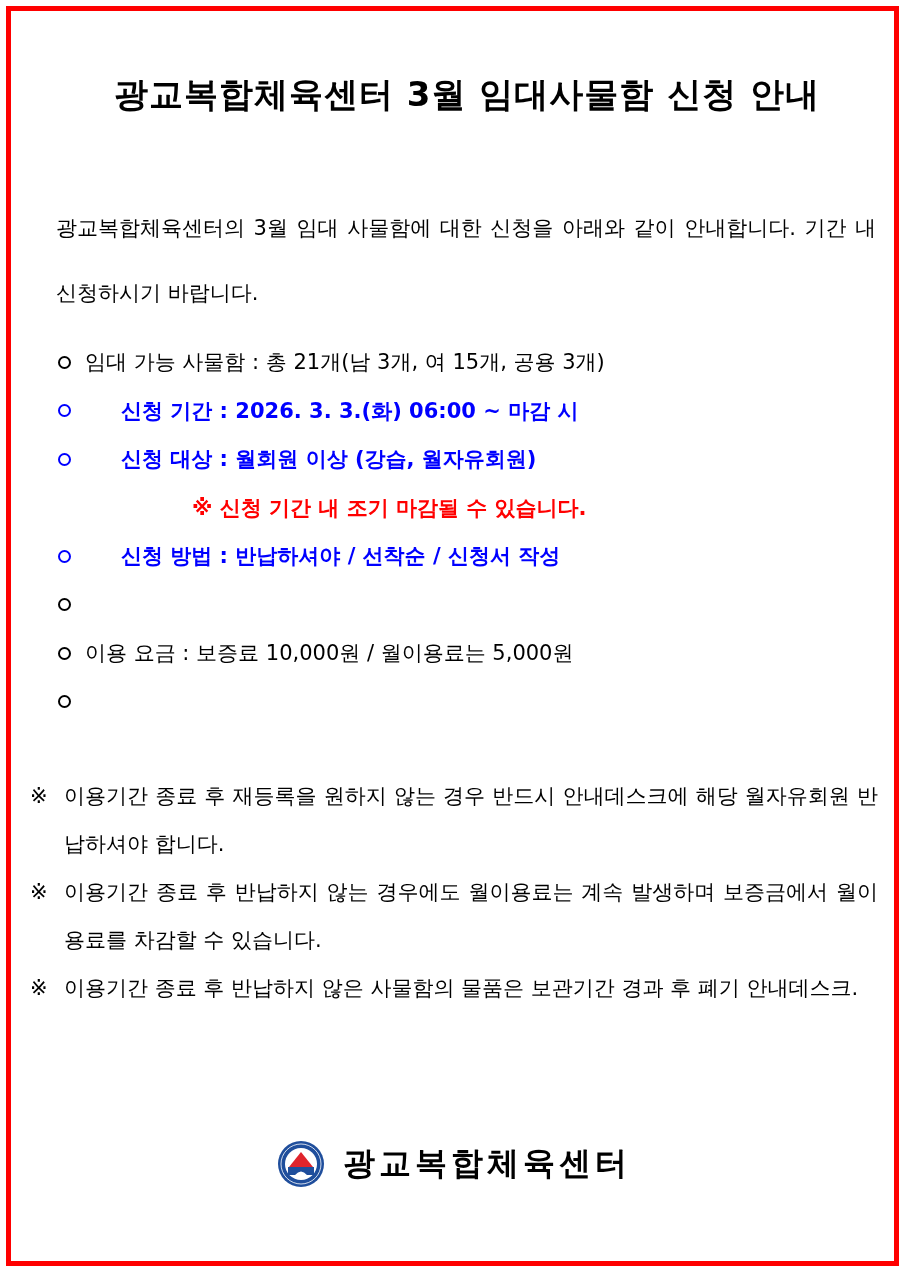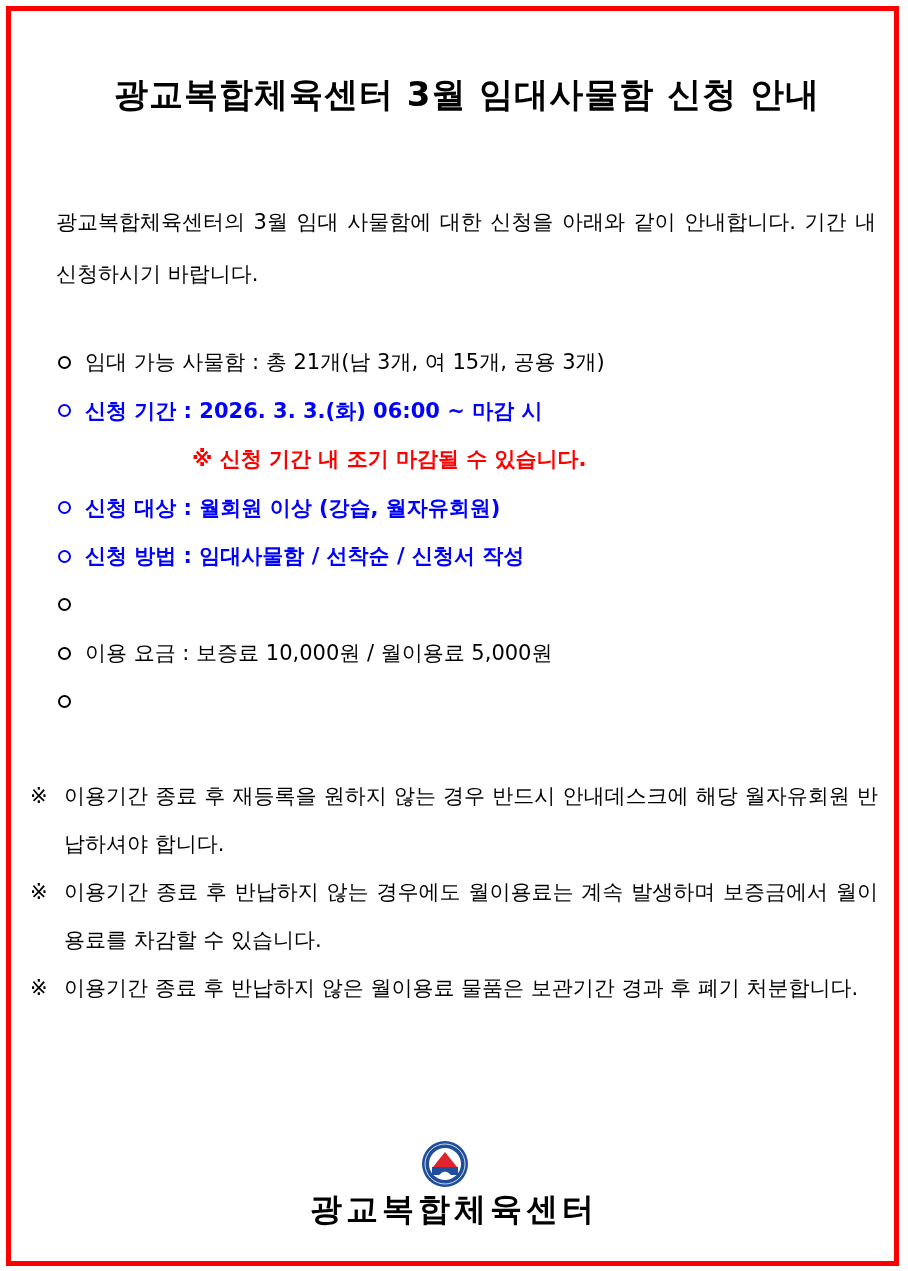--- a/index.html
+++ b/index.html
@@ -3,33 +3,33 @@
 <meta charset="utf-8">
 <style>
   html, body { margin: 0; padding: 0; background: #ffffff; }
   body { width: 908px; height: 1271px; position: relative; overflow: hidden;
          font-family: "DejaVu Sans", "Liberation Sans", sans-serif; color: #000; }
   .frame { position: absolute; left: 6px; top: 6px; width: 883px; height: 1250px;
            border: 5px solid #ff0000; }
   .title { position: absolute; left: 0; width: 908px; top: 72px; text-align: center;
            font-size: 34px; font-weight: bold; letter-spacing: 1px; margin-left: 13px; }
   .intro { position: absolute; left: 56px; width: 820px; top: 196px;
-           font-size: 21px; line-height: 52px; text-align: justify; }
+           font-size: 21px; line-height: 65px; text-align: justify; }
   .items { position: absolute; left: 56px; top: 338px; width: 800px; }
   .item { height: 48.5px; font-size: 21px; display: flex; align-items: center; white-space: nowrap; text-align: right; }
   .item .bullet { display: inline-block; width: 13px; height: 13px; border: 2.5px solid currentColor;
                   border-radius: 50%; margin-right: 14px; margin-left: 2px; box-sizing: border-box; }
-  .item.blue { color: #0000ff; font-weight: bold; }
+  .item.blue { color: #0000ff; font-weight: bold; gap: 36px; }
   .item.red-note { color: #ff0000; padding-left: 136px; font-weight: bold; }
   .notes { position: absolute; left: 30px; top: 772px; width: 848px; }
   .note { font-size: 21px; line-height: 48px; display: flex; }
   .note .mark { width: 34px; flex: none; }
   .note .text { text-align: justify; text-align-last: left; flex: 1; }
   .footer { position: absolute; top: 1140px; left: 0; width: 908px; display: flex;
-            justify-content: center; align-items: center; flex-direction: column; }
+            justify-content: center; align-items: center; }
   .logo { width: 48px; height: 48px; margin-right: 18px; }
   .footer-name { font-size: 32px; font-weight: bold; letter-spacing: 4px; }
 </style>
 </head>
 <body>
 
 <div class="frame"></div>
 
 <div class="title">광교복합체육센터 3월 임대사물함 신청 안내</div>
 
@@ -37,55 +37,55 @@
 
 <div class="items">
   <div class="item">
     <span class="bullet"></span>
     <span>임대 가능 사물함 : 총 21개(남 3개, 여 15개, 공용 3개)</span>
   </div>
   <div class="item blue">
     <span class="bullet"></span>
     <span>신청 기간 : 2026. 3. 3.(화) 06:00 ~ 마감 시</span>
   </div>
+  <div class="item blue">
+    <span class="bullet"></span>
+    <span>신청 대상 : 월회원 이상 (강습, 월자유회원)</span>
+  </div>
   <div class="item red-note">
     <span>※ 신청 기간 내 조기 마감될 수 있습니다.</span>
   </div>
   <div class="item blue">
     <span class="bullet"></span>
-    <span>신청 대상 : 월회원 이상 (강습, 월자유회원)</span>
-  </div>
-  <div class="item blue">
-    <span class="bullet"></span>
-    <span>신청 방법 : 임대사물함 / 선착순 / 신청서 작성</span>
+    <span>신청 방법 : 반납하셔야 / 선착순 / 신청서 작성</span>
   </div>
   <div class="item">
     <span class="bullet"></span>
   </div>
   <div class="item">
     <span class="bullet"></span>
-    <span>이용 요금 : 보증료 10,000원 / 월이용료 5,000원</span>
+    <span>이용 요금 : 보증료 10,000원 / 월이용료는 5,000원</span>
   </div>
   <div class="item">
     <span class="bullet"></span>
   </div>
 </div>
 
 <div class="notes">
   <div class="note">
     <span class="mark">※</span>
     <span class="text">이용기간 종료 후 재등록을 원하지 않는 경우 반드시 안내데스크에 해당 월자유회원 반납하셔야 합니다.</span>
   </div>
   <div class="note">
     <span class="mark">※</span>
     <span class="text">이용기간 종료 후 반납하지 않는 경우에도 월이용료는 계속 발생하며 보증금에서 월이용료를 차감할 수 있습니다.</span>
   </div>
   <div class="note">
     <span class="mark">※</span>
-    <span class="text">이용기간 종료 후 반납하지 않은 월이용료 물품은 보관기간 경과 후 폐기 처분합니다.</span>
+    <span class="text">이용기간 종료 후 반납하지 않은 사물함의 물품은 보관기간 경과 후 폐기 안내데스크.</span>
   </div>
 </div>
 
 <div class="footer">
   <svg class="logo" viewBox="0 0 48 48">
     <circle cx="24" cy="24" r="23" fill="#1f4e9c"></circle>
     <circle cx="24" cy="24" r="16" fill="#ffffff"></circle>
     <path d="M12 27 L24 12 L36 27 Z" fill="#e0242c"></path>
     <path d="M11 27 H37 V35 H30 Q24 28 18 35 H11 Z" fill="#1f4e9c"></path>
     <circle cx="24" cy="24" r="20" fill="none" stroke="#ffffff" stroke-width="0.8"></circle>

